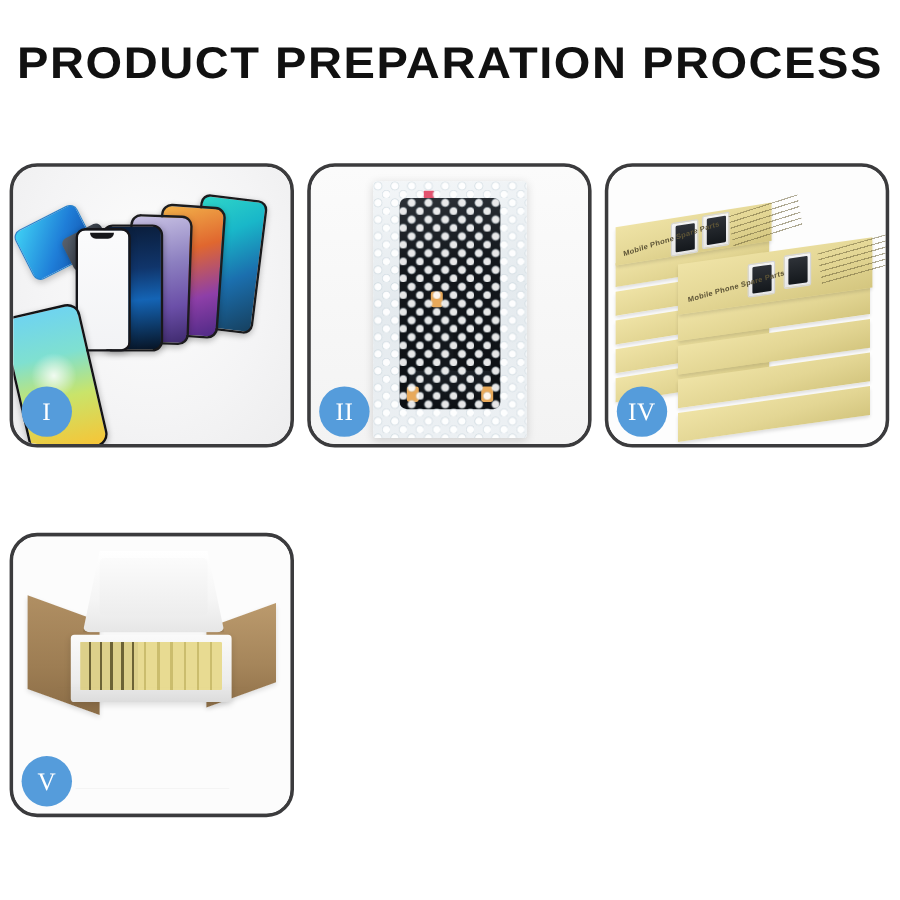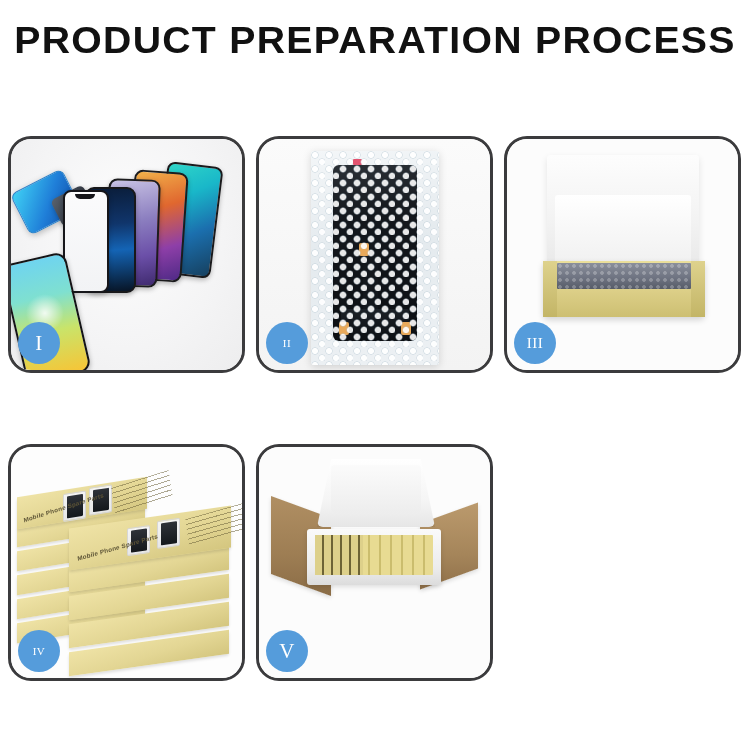--- a/index.html
+++ b/index.html
@@ -4,21 +4,21 @@
 <style>
   html,body{margin:0;padding:0;}
   body{
     width:750px;height:750px;background:#ffffff;
     font-family:"Liberation Sans","DejaVu Sans",sans-serif;
     overflow:hidden;position:relative;
   }
   #page{width:750px;height:750px;position:relative;}
 
   
-  .header{width:100%;text-align:center;padding-top:22px;box-sizing:border-box;}
+  .header{width:100%;text-align:center;padding-top:34px;box-sizing:border-box;}
   .title{
     font-size:37px;font-weight:700;color:#111111;letter-spacing:1.2px;
     line-height:1.05;white-space:nowrap;transform:scaleX(1.06);transform-origin:center;
   }
   .subtitle{
     font-size:16.5px;font-weight:400;color:#1b1b1b;margin-top:11px;
     letter-spacing:.1px;white-space:nowrap;
   }
 
   
@@ -33,21 +33,21 @@
     overflow:hidden;
   }
   .panel .stage{position:absolute;inset:0;overflow:hidden;border-radius:20px;}
 
   .badge{
     position:absolute;left:7px;bottom:6px;width:42px;height:42px;border-radius:50%;
     background:#559cdb;color:#ffffff;display:flex;align-items:center;justify-content:center;
     font-family:"Liberation Serif","DejaVu Serif",serif;font-size:21px;letter-spacing:.5px;
     z-index:40;
   }
-  .badge.small{font-size:11px;}
+  .badge.small{font-size:21px;}
   .badge.xsmall{font-size:15px;}
 
   
   .p1bg{position:absolute;inset:0;background:
      radial-gradient(ellipse at 50% 38%, #fdfdfd 0%, #f4f4f5 60%, #ededee 100%);}
   .ph{position:absolute;border-radius:9px;box-shadow:0 2px 5px rgba(0,0,0,.28);}
   .ph.f1{width:52px;height:108px;left:150px;top:25px;border-radius:8px;
       background:linear-gradient(150deg,#2fd6c8 0%,#19b7c9 30%,#1b6fae 62%,#16405f 100%);
       transform:rotate(7deg);border:2px solid #1a1a1c;}
   .ph.f2{width:50px;height:106px;left:120px;top:32px;
@@ -225,36 +225,20 @@
           </div>
           <div class="pinkdot"></div>
           <div class="bubbles"></div>
         </div>
       </div>
       <div class="badge small">
         <span>II</span>
       </div>
     </div>
 
-    <div class="panel">
-      <div class="stage">
-        <div class="p3bg"></div>
-        <div class="lidflapL"></div>
-        <div class="lidflapR"></div>
-        <div class="lidfoam"></div>
-        <div class="traybox">
-          <div class="trayinner"></div>
-          <div class="trayendL"></div>
-          <div class="trayendR"></div>
-        </div>
-      </div>
-      <div class="badge xsmall">
-        <span>III</span>
-      </div>
-    </div>
 
     <div class="panel">
       <div class="stage">
         <div class="p4bg"></div>
         <div class="stackwrap">
 
           <div class="sbox" style="left:0px;top:48px;width:128px;height:20px;transform:skewY(-9deg);">
               <div class="top"></div>
             </div>
           <div class="sbox" style="left:0px;top:72px;width:128px;height:20px;transform:skewY(-9deg);">

